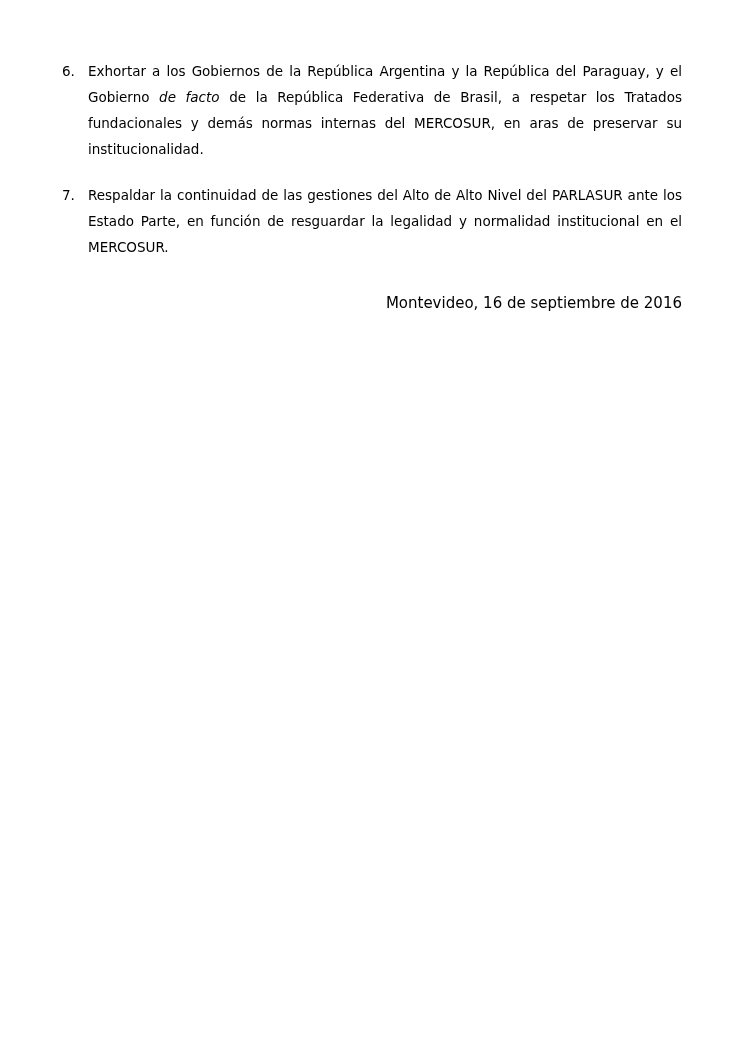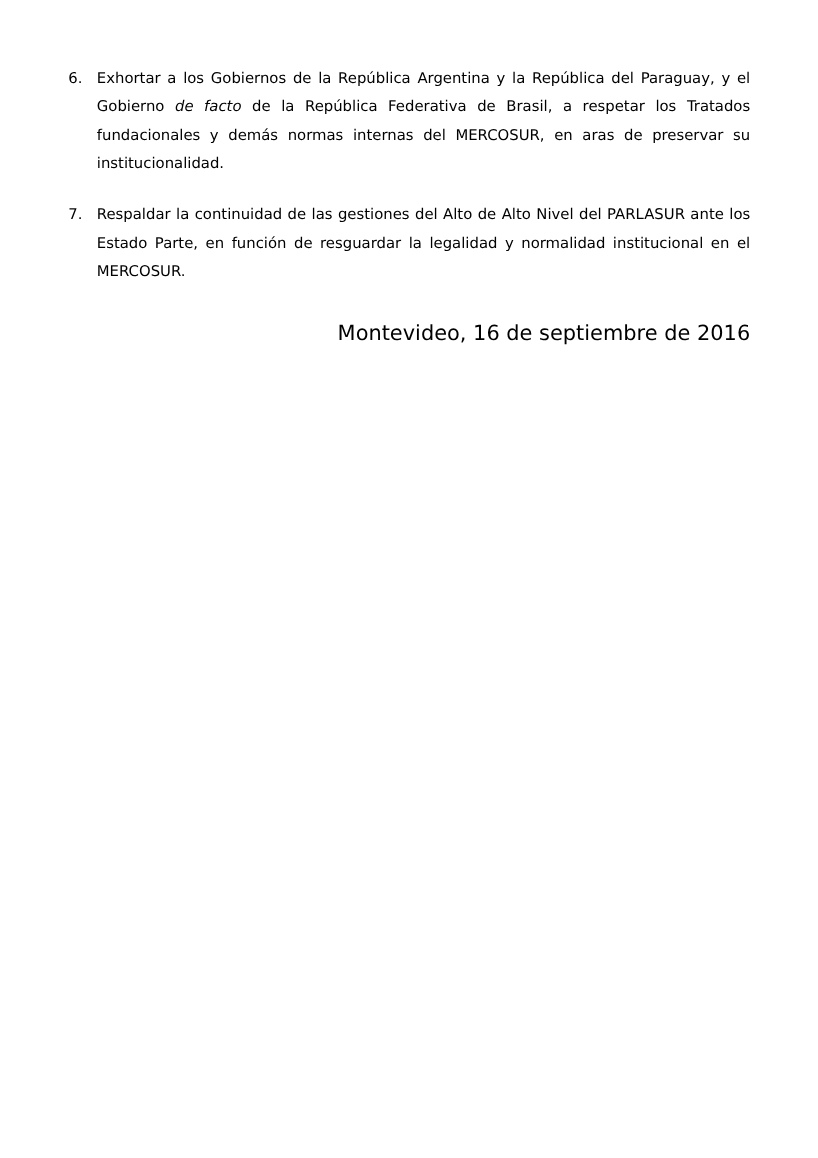--- a/index.html
+++ b/index.html
@@ -52,21 +52,21 @@
     margin: 0;
   }
   em.italic {
   }
   .signature {
     position: absolute;
     left: 62px;
     top: 290px;
     width: 620px;
     text-align: right;
-    font-size: 19px;
+    font-size: 15px;
     line-height: 26px;
   }
   .spacer-7 {
     height: 6px;
   }
 </style>
 </head>
 <body>
 
 <div class="page">

